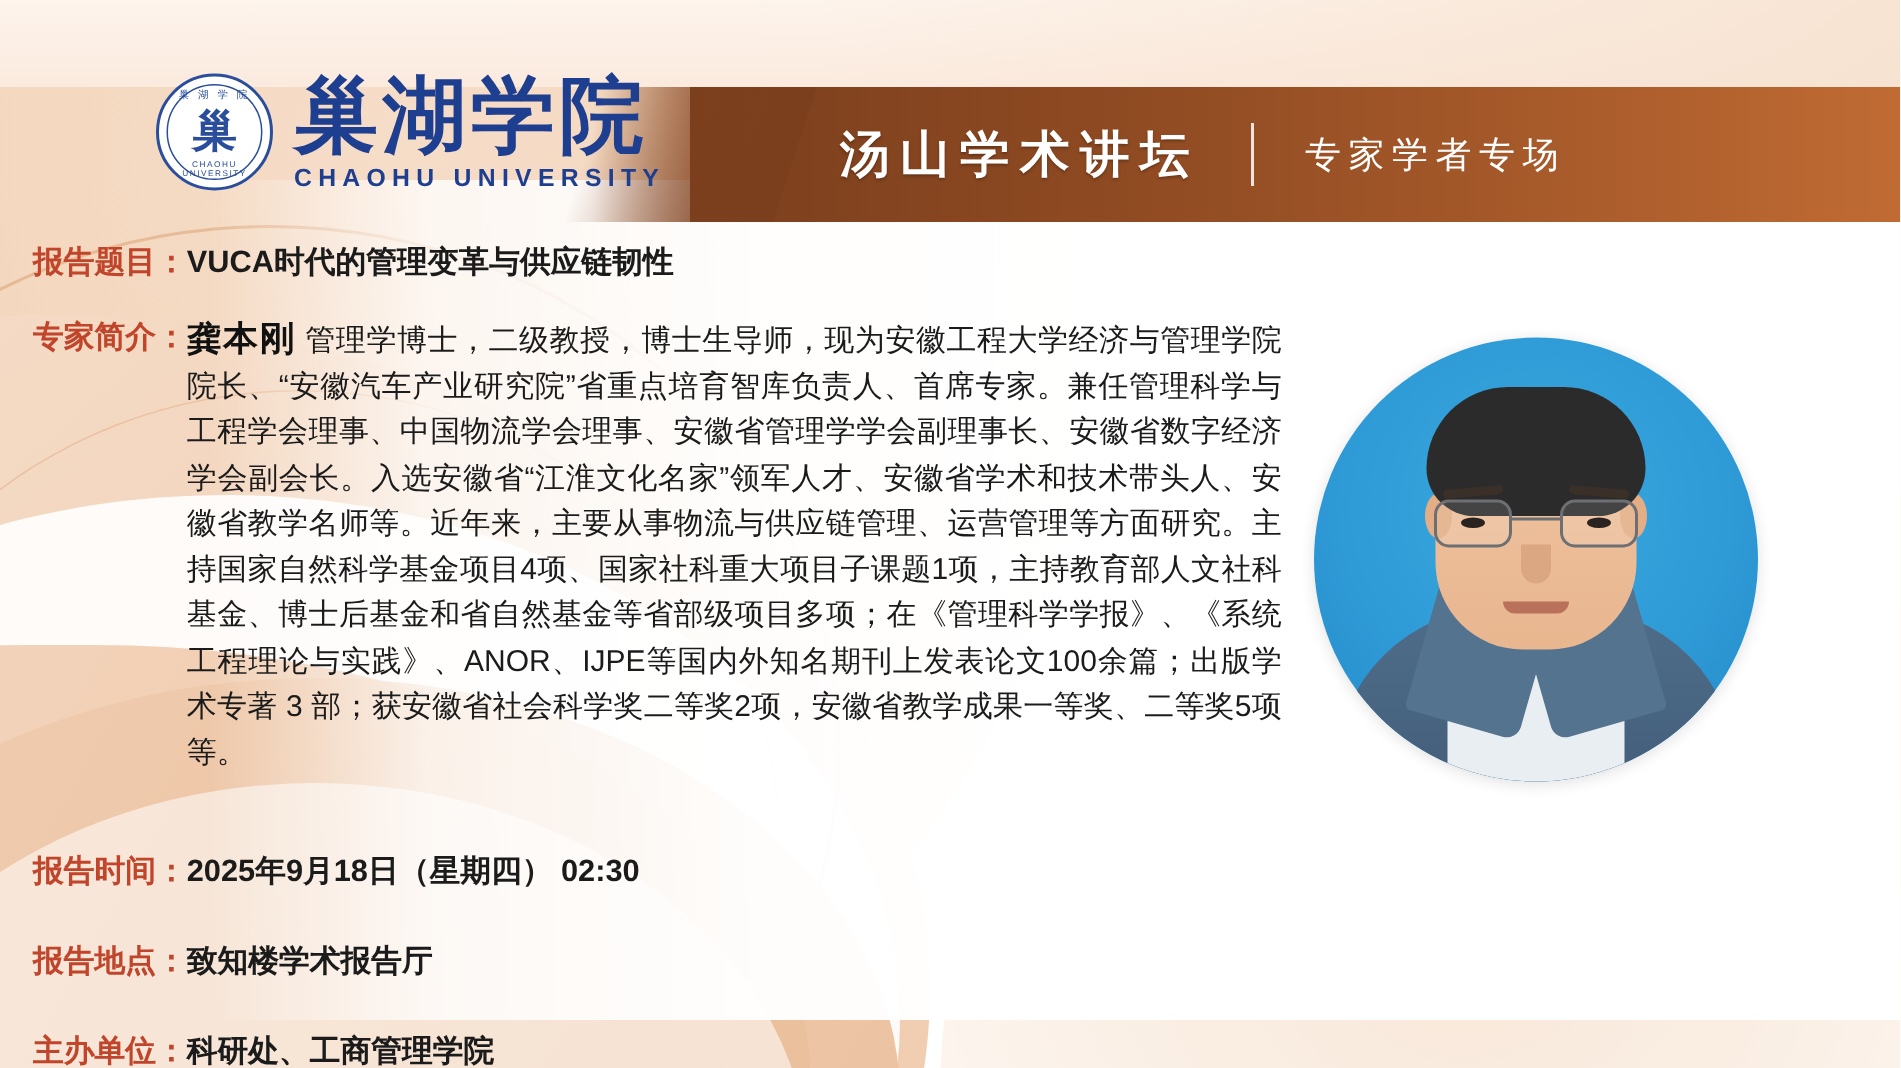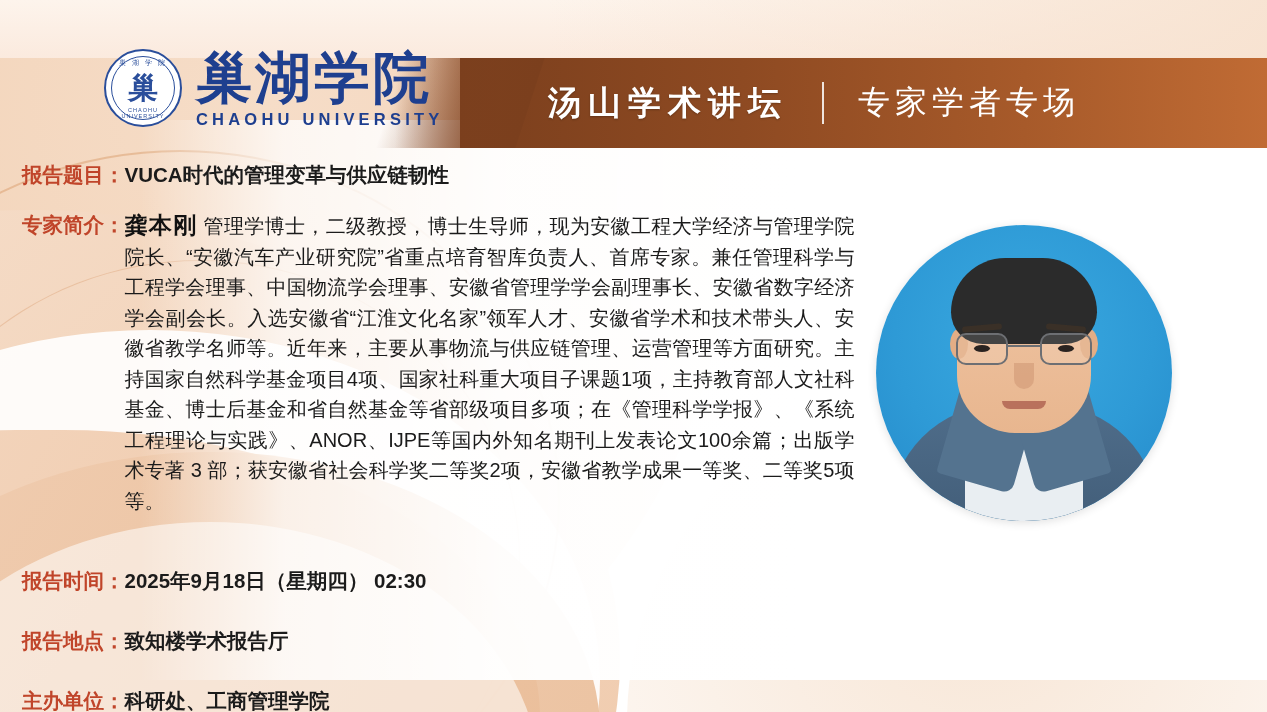--- a/index.html
+++ b/index.html
@@ -124,40 +124,40 @@
     background: linear-gradient(180deg, #fdf4ec 0%, #fbeade 100%);
   }
   .band-top-accent {
     position: absolute;
     right: 0; top: 0;
     width: 720px; height: 58px;
     background: linear-gradient(90deg, rgba(253,244,236,0) 0%, rgba(247,226,208,.9) 100%);
   }
   .band-title-wrap {
     position: absolute;
-    left: 548px; top: 58px;
+    left: 560px; top: 58px;
     height: 90px;
     display: flex; align-items: center;
     gap: 34px;
     text-align: center;
   }
   .band-title {
     font-size: 33px;
     letter-spacing: 7px;
     color: #ffffff;
     font-weight: bold;
     text-shadow: 0 1px 2px rgba(0,0,0,.25);
     white-space: nowrap;
   }
   .band-divider {
     width: 2px; height: 42px;
     background: rgba(255,255,255,.85);
   }
   .band-subtitle {
-    font-size: 32px;
+    font-size: 24px;
     letter-spacing: 5px;
     color: #ffffff;
     white-space: nowrap;
   }
 
   
   .logo-wrap {
     position: absolute;
     left: 104px; top: 48px;
     display: flex; align-items: center;

